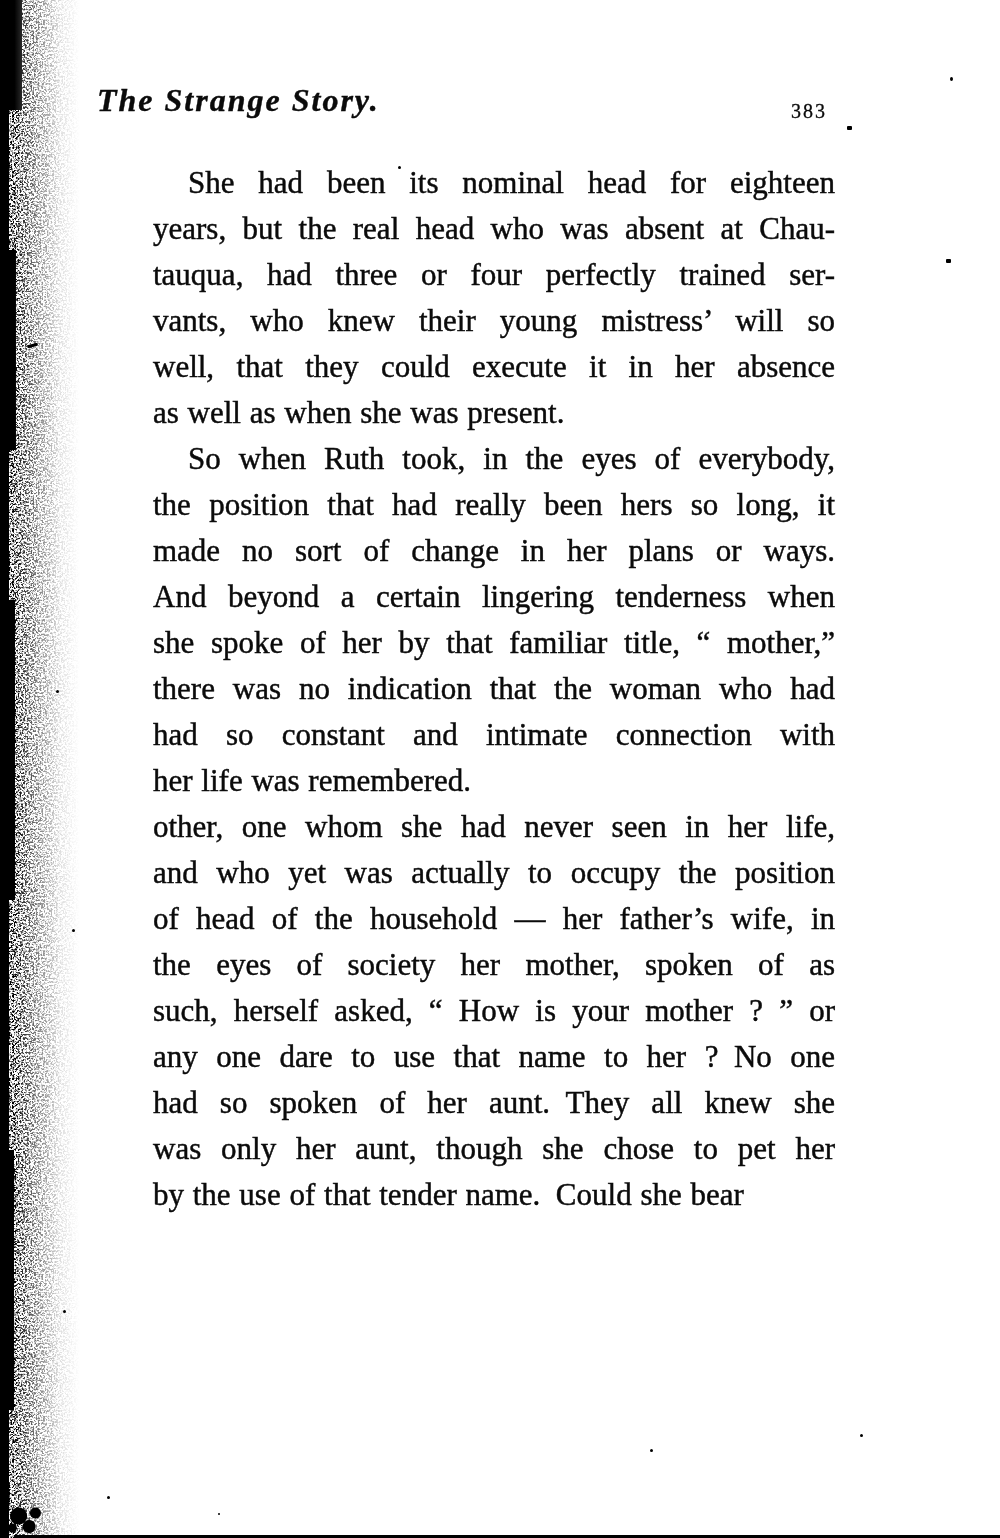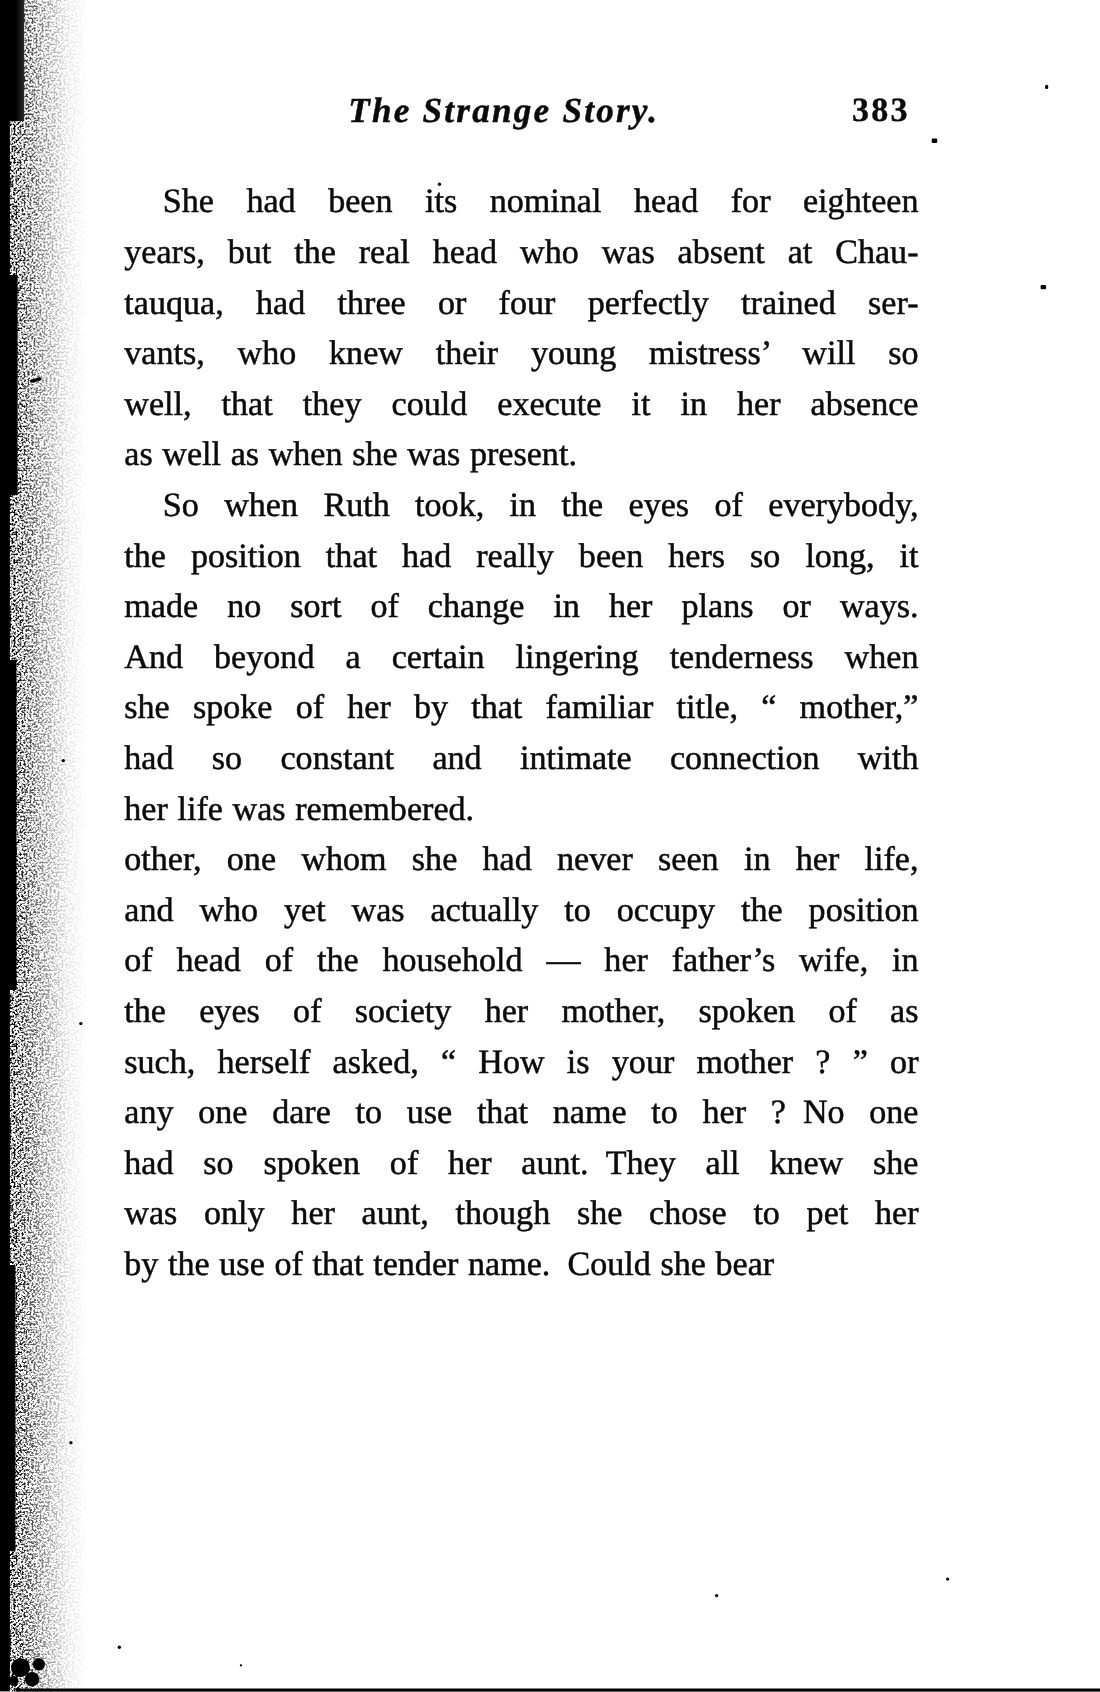--- a/index.html
+++ b/index.html
@@ -15,51 +15,51 @@
     background: #ffffff;
     color: #0b0b0b;
   }
   
   .header {
     position: absolute;
     left: 113px; top: 82px; width: 722px; height: 44px;
   }
   .header .title {
     display: block;
-    text-align: center;
     position: relative;
     left: -16px;
     font-style: italic;
     font-weight: bold;
     font-size: 32px;
     letter-spacing: 2px;
     -webkit-text-stroke: 0.4px #0b0b0b;
   }
   .header .pagenum {
     position: absolute;
-    right: 8px; top: 0;
-    font-size: 31px;
-    font-weight: bold;
+    right: 8px; top: 18px;
+    font-size: 20px;
+    font-weight: normal;
     letter-spacing: 2px;
     -webkit-text-stroke: 0.3px #0b0b0b;
   }
   
   .textblock {
     position: absolute;
     left: 113px; top: 160px; width: 722px;
     font-size: 31px;
     line-height: 46px;
     -webkit-text-stroke: 0.45px #0b0b0b;
     word-spacing: 1px;
   }
   .para { margin: 0; }
   .line {
     text-align: justify;
     text-align-last: justify;
     white-space: normal;
+    margin-left: 40px;
   }
   .line.first { text-indent: 35px; }
   .line.pl { text-align-last: left; }
   
   .edge-left {
     position: absolute; left: 0; top: 0;
     width: 80px; height: 1538px;
     pointer-events: none;
   }
   
@@ -134,20 +134,21 @@
         <div class="line">vants, who knew their young mistress’ will so</div>
         <div class="line">well, that they could execute it in her absence</div>
         <div class="line pl">as well as when she was present.</div>
       </div>
       <div class="para">
         <div class="line first">So when Ruth took, in the eyes of everybody,</div>
         <div class="line">the position that had really been hers so long, it</div>
         <div class="line">made no sort of change in her plans or ways.</div>
         <div class="line">And beyond a certain lingering tenderness when</div>
         <div class="line">she spoke of her by that familiar title, “ mother,”</div>
+        <div class="line">there was no indication that the woman who had</div>
         <div class="line">had so constant and intimate connection with</div>
         <div class="line pl">her life was remembered.</div>
       </div>
       <div class="para">
         <div class="line">other, one whom she had never seen in her life,</div>
         <div class="line">and who yet was actually to occupy the position</div>
         <div class="line">of head of the household — her father’s wife, in</div>
         <div class="line">the eyes of society her mother, spoken of as</div>
         <div class="line">such, herself asked, “ How is your mother ? ” or</div>
         <div class="line">any one dare to use that name to her ? No one</div>

